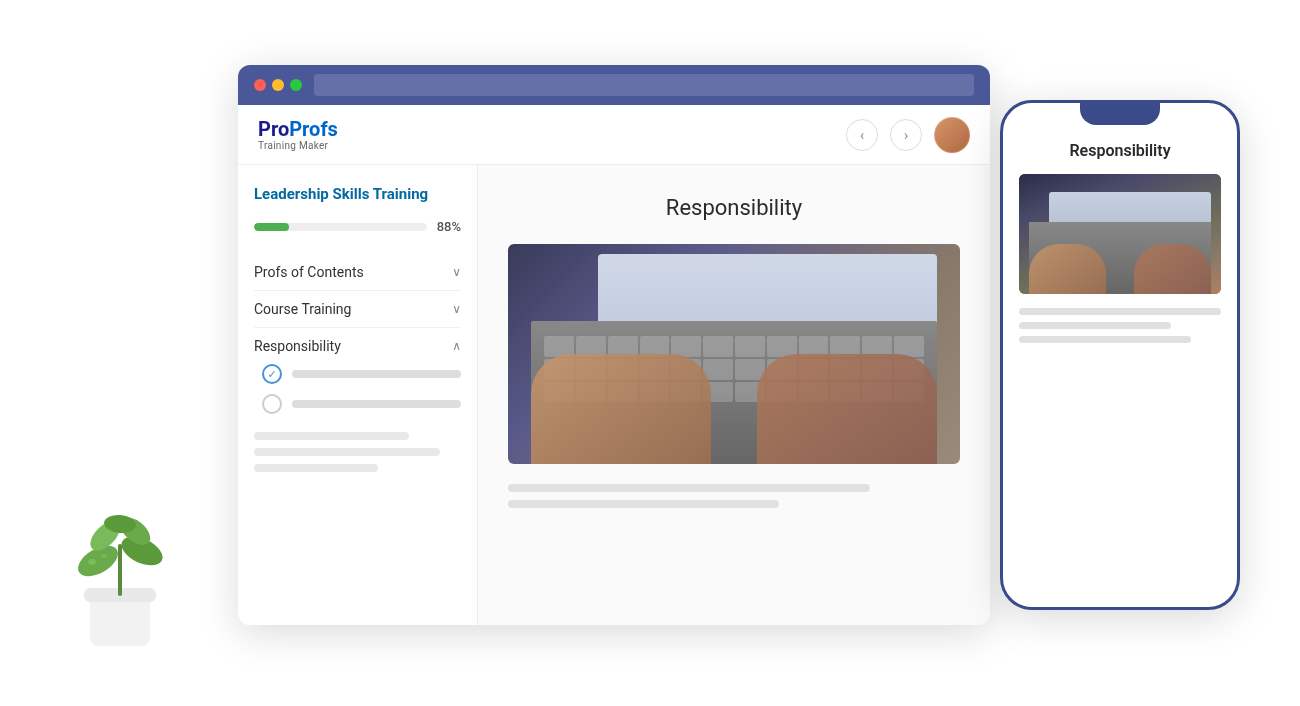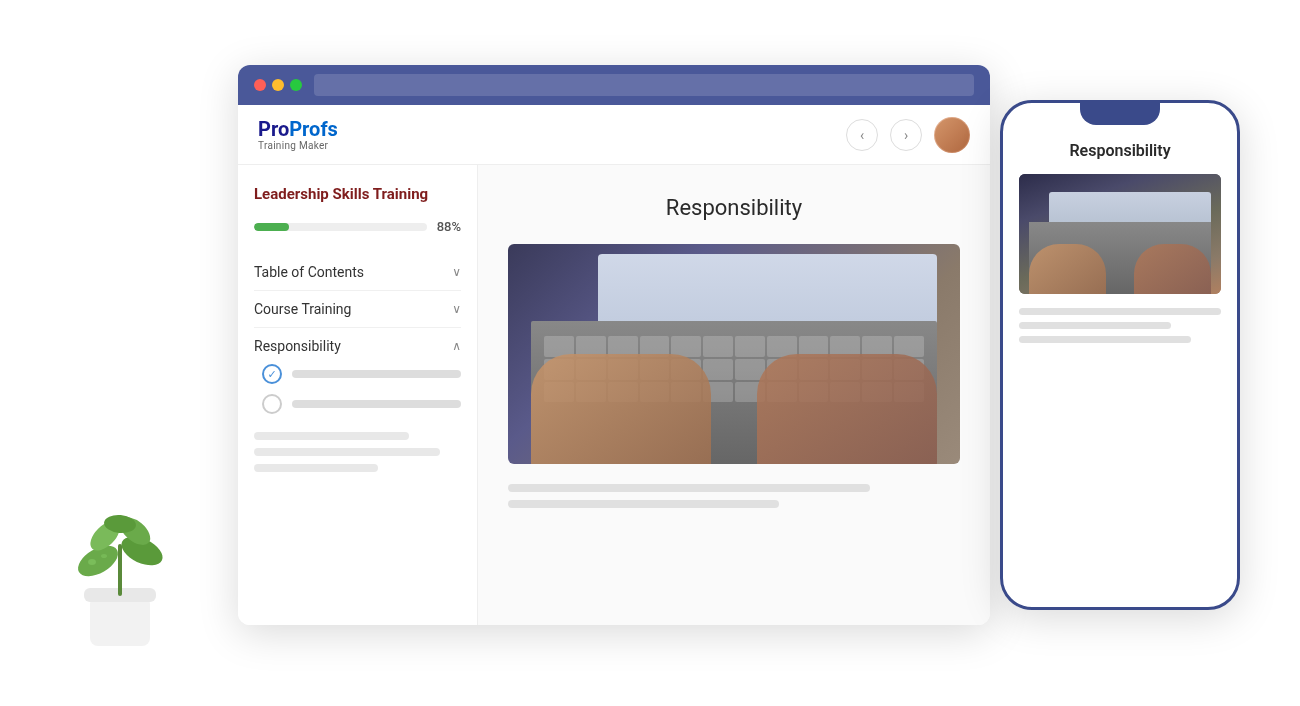--- a/index.html
+++ b/index.html
@@ -140,21 +140,21 @@
     .sidebar {
       width: 240px;
       background: #fff;
       border-right: 1px solid #eee;
       padding: 20px 16px;
       flex-shrink: 0;
     }
     .course-title {
       font-size: 15px;
       font-weight: 700;
-      color: #7f1d1d;
+      color: #0369a1;
       margin-bottom: 16px;
     }
     .progress-section {
       margin-bottom: 20px;
       display: flex;
       align-items: center;
       gap: 10px;
     }
     .progress-bar-bg {
       flex: 1;
@@ -454,21 +454,21 @@
       <div class="course-title">Leadership Skills Training</div>
 
       <div class="progress-section">
         <div class="progress-bar-bg">
           <div class="progress-bar-fill"></div>
         </div>
         <div class="progress-text">88%</div>
       </div>
 
       <div class="sidebar-item">
-        <span class="sidebar-item-label">Table of Contents</span>
+        <span class="sidebar-item-label">Profs of Contents</span>
         <span class="chevron">∨</span>
       </div>
 
       <div class="sidebar-item">
         <span class="sidebar-item-label">Course Training</span>
         <span class="chevron">∨</span>
       </div>
 
       <div class="responsibility-section">
         <div class="responsibility-header">

